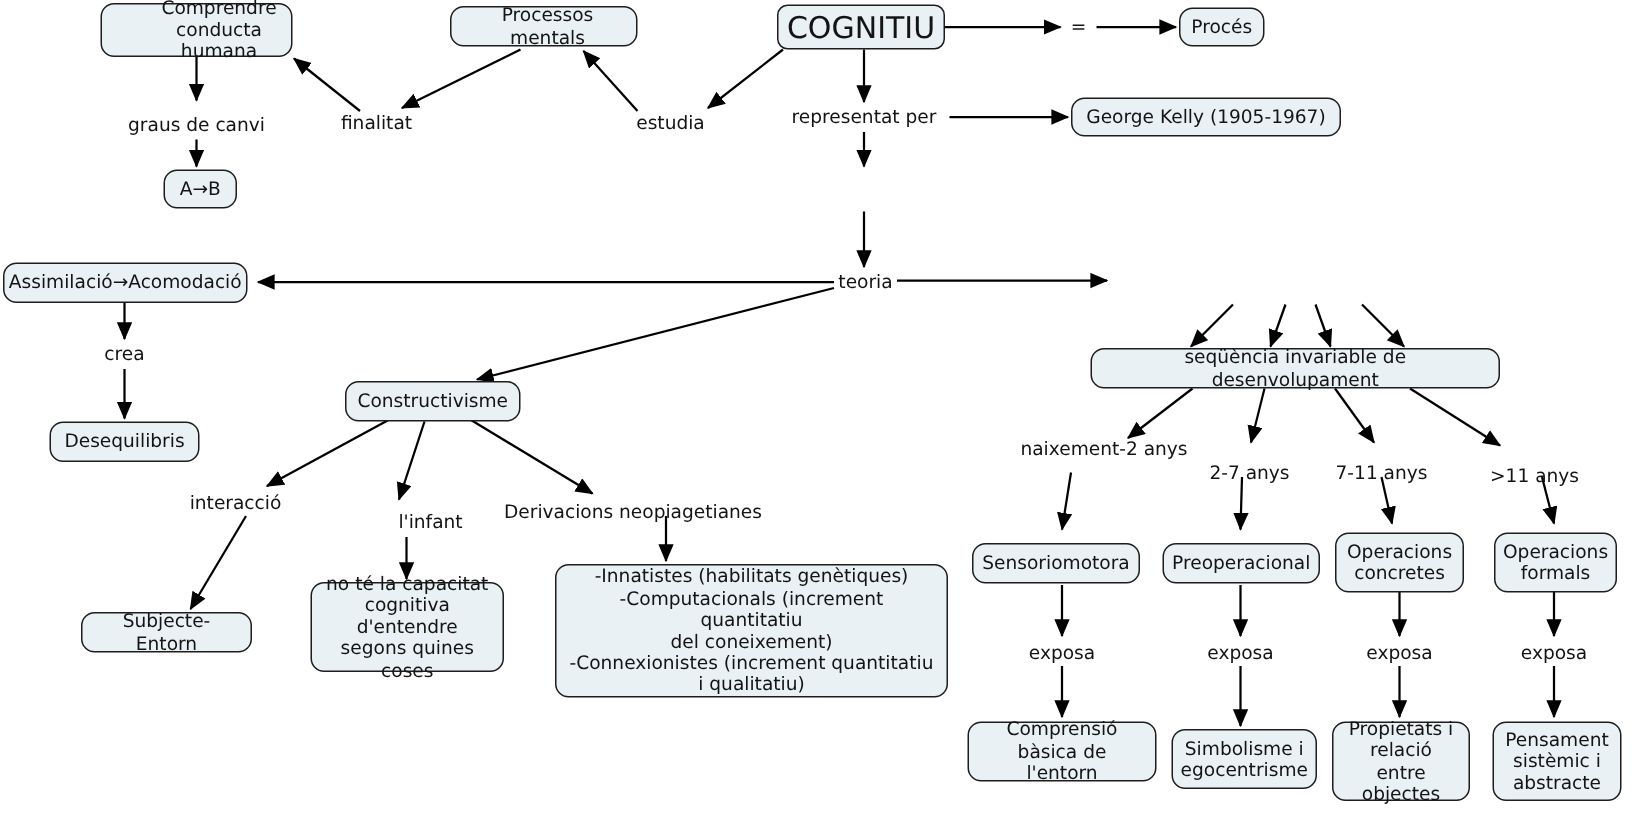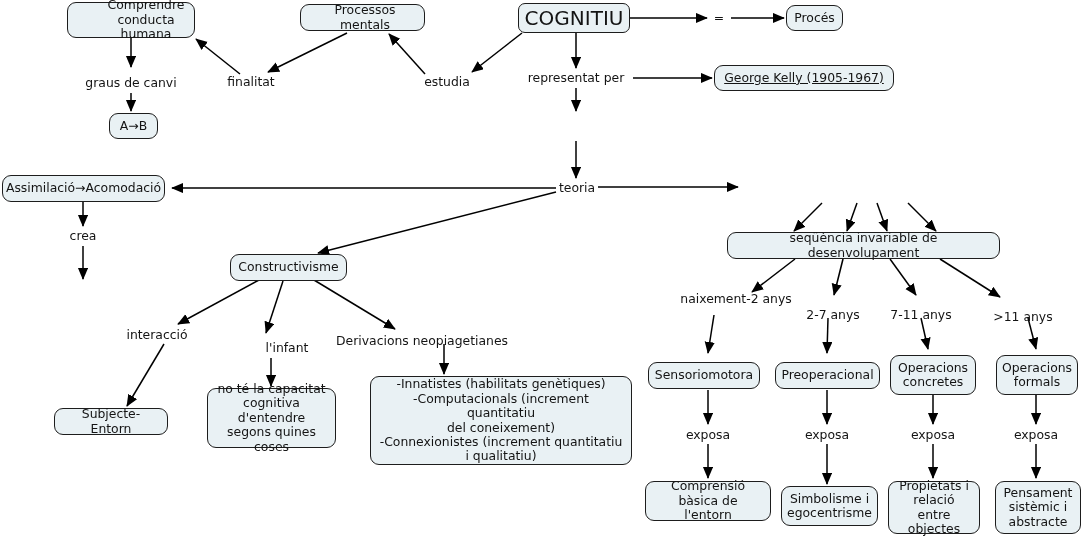--- a/index.html
+++ b/index.html
@@ -140,22 +140,23 @@
       <line x1="1036" y1="444" x2="1036" y2="478"></line>
     </g>
   </svg>
 
   <div class="node" style="left:67px; top:2px; width:128px; height:36px;padding-left:37px;">Comprendre
 conducta humana</div>
   <div class="node" style="left:109px; top:113px; width:49px; height:26px;">A→B</div>
   <div class="node" style="left:300px; top:4px; width:125px; height:27px;padding-left:12px;">Processos mentals</div>
   <div class="node big" style="left:518px; top:3px; width:112px; height:30px;">COGNITIU</div>
   <div class="node" style="left:786px; top:5px; width:57px; height:26px;">Procés</div>
-  <div class="node" style="left:714px; top:65px; width:180px; height:26px;text-decoration:underline;">George Kelly (1905-1967)</div>
+  <div class="node" style="left:714px; top:65px; width:180px; height:26px;">George Kelly (1905-1967)</div>
   <div class="node" style="left:2px; top:175px; width:163px; height:27px;">Assimilació→Acomodació</div>
+  <div class="node" style="left:33px; top:281px; width:100px; height:27px;">Desequilibris</div>
   <div class="node" style="left:230px; top:254px; width:117px; height:27px;">Constructivisme</div>
   <div class="node" style="left:54px; top:408px; width:114px; height:27px;">Subjecte-Entorn</div>
   <div class="node" style="left:207px; top:388px; width:129px; height:60px;">no té la capacitat
 cognitiva d'entendre
 segons quines coses</div>
   <div class="node" style="left:370px; top:376px; width:262px; height:89px;">-Innatistes (habilitats genètiques)
 -Computacionals (increment quantitatiu
 del coneixement)
 -Connexionistes (increment quantitatiu
 i qualitatiu)</div>

